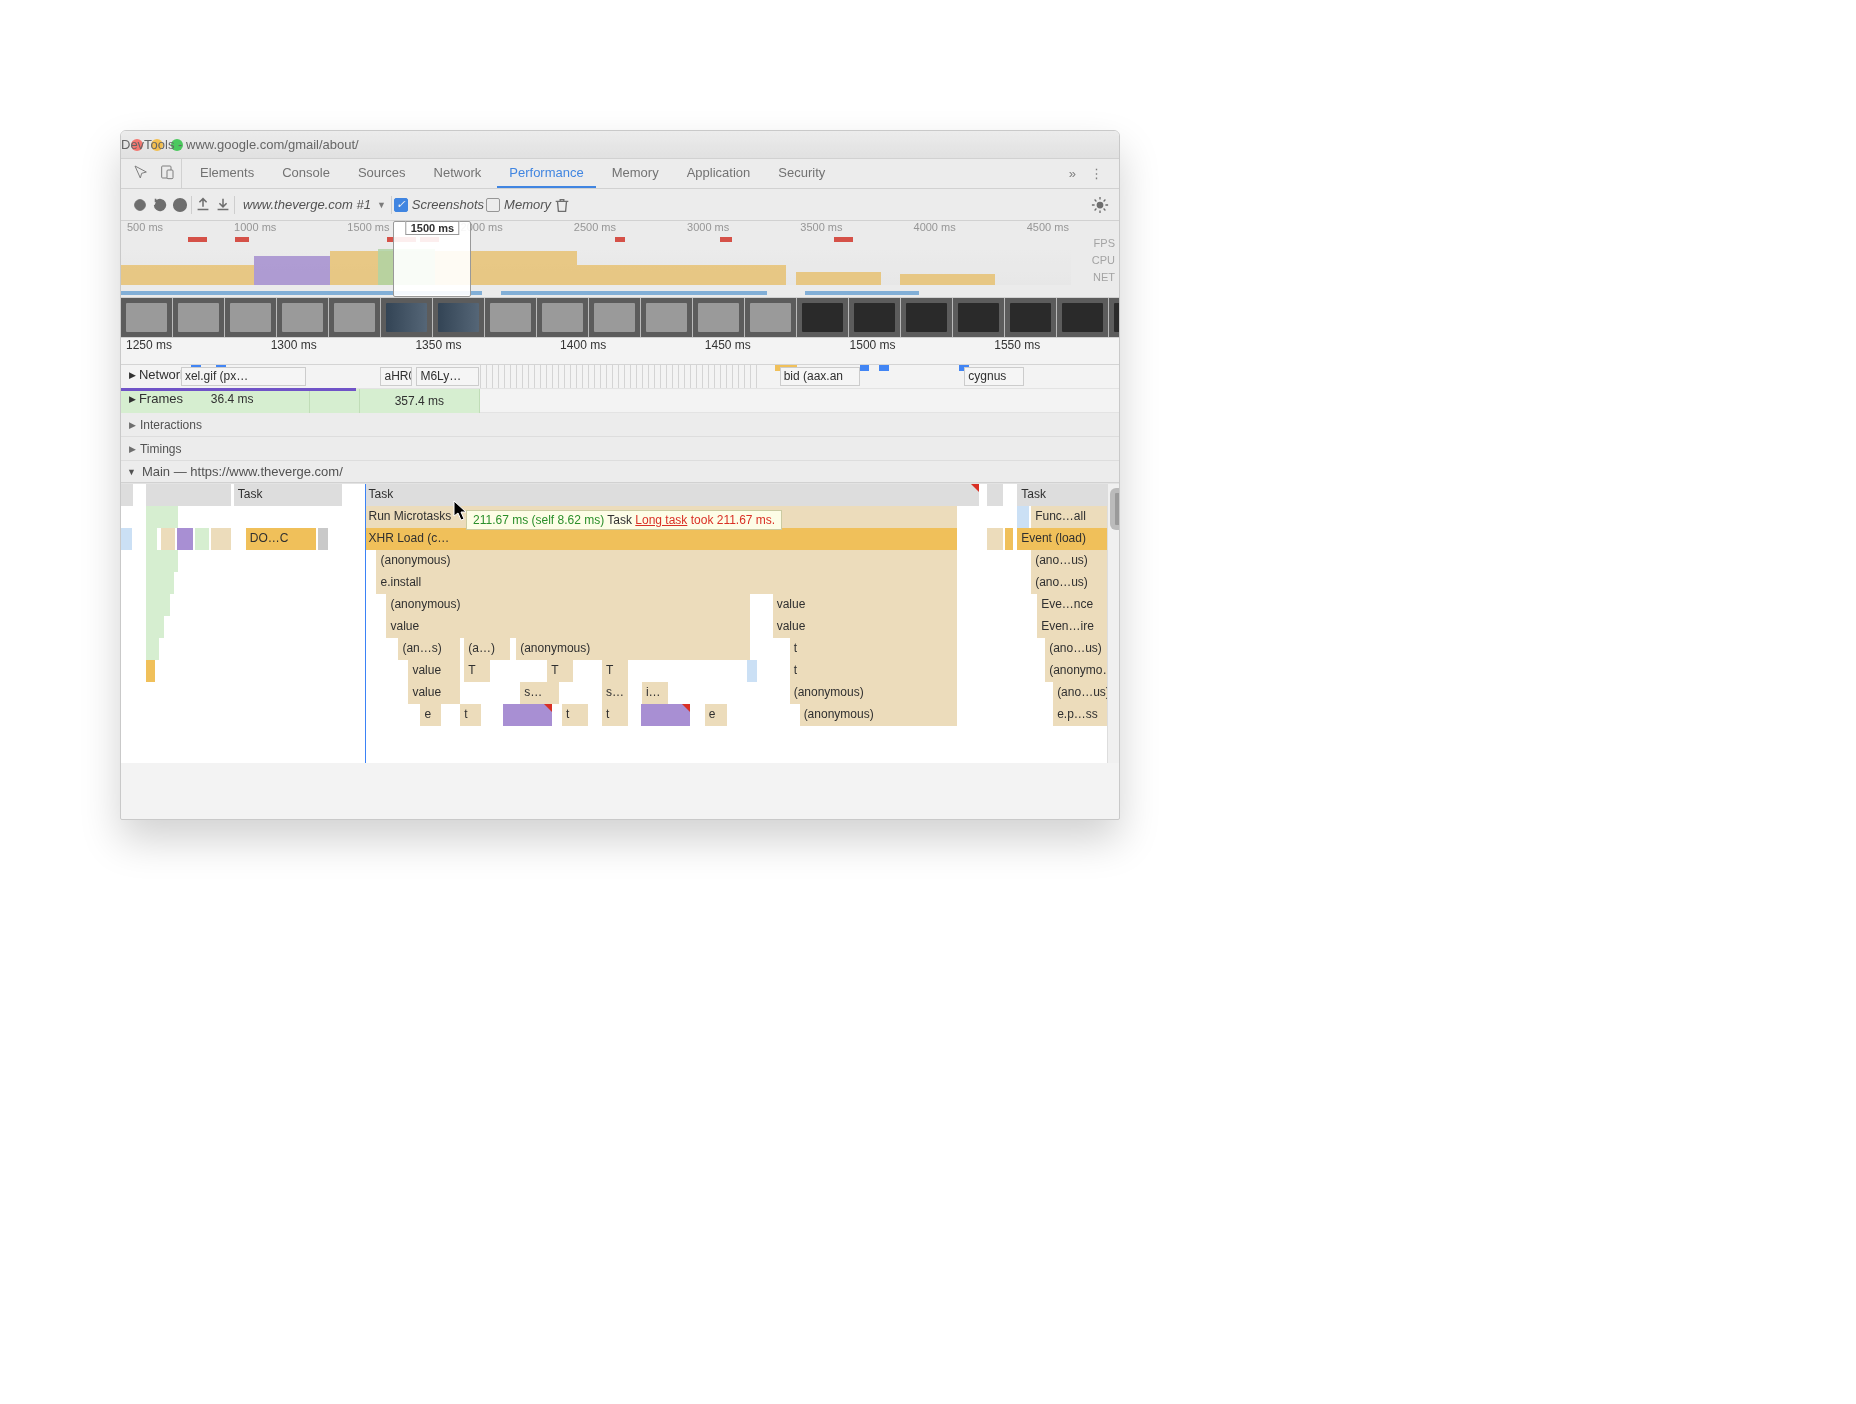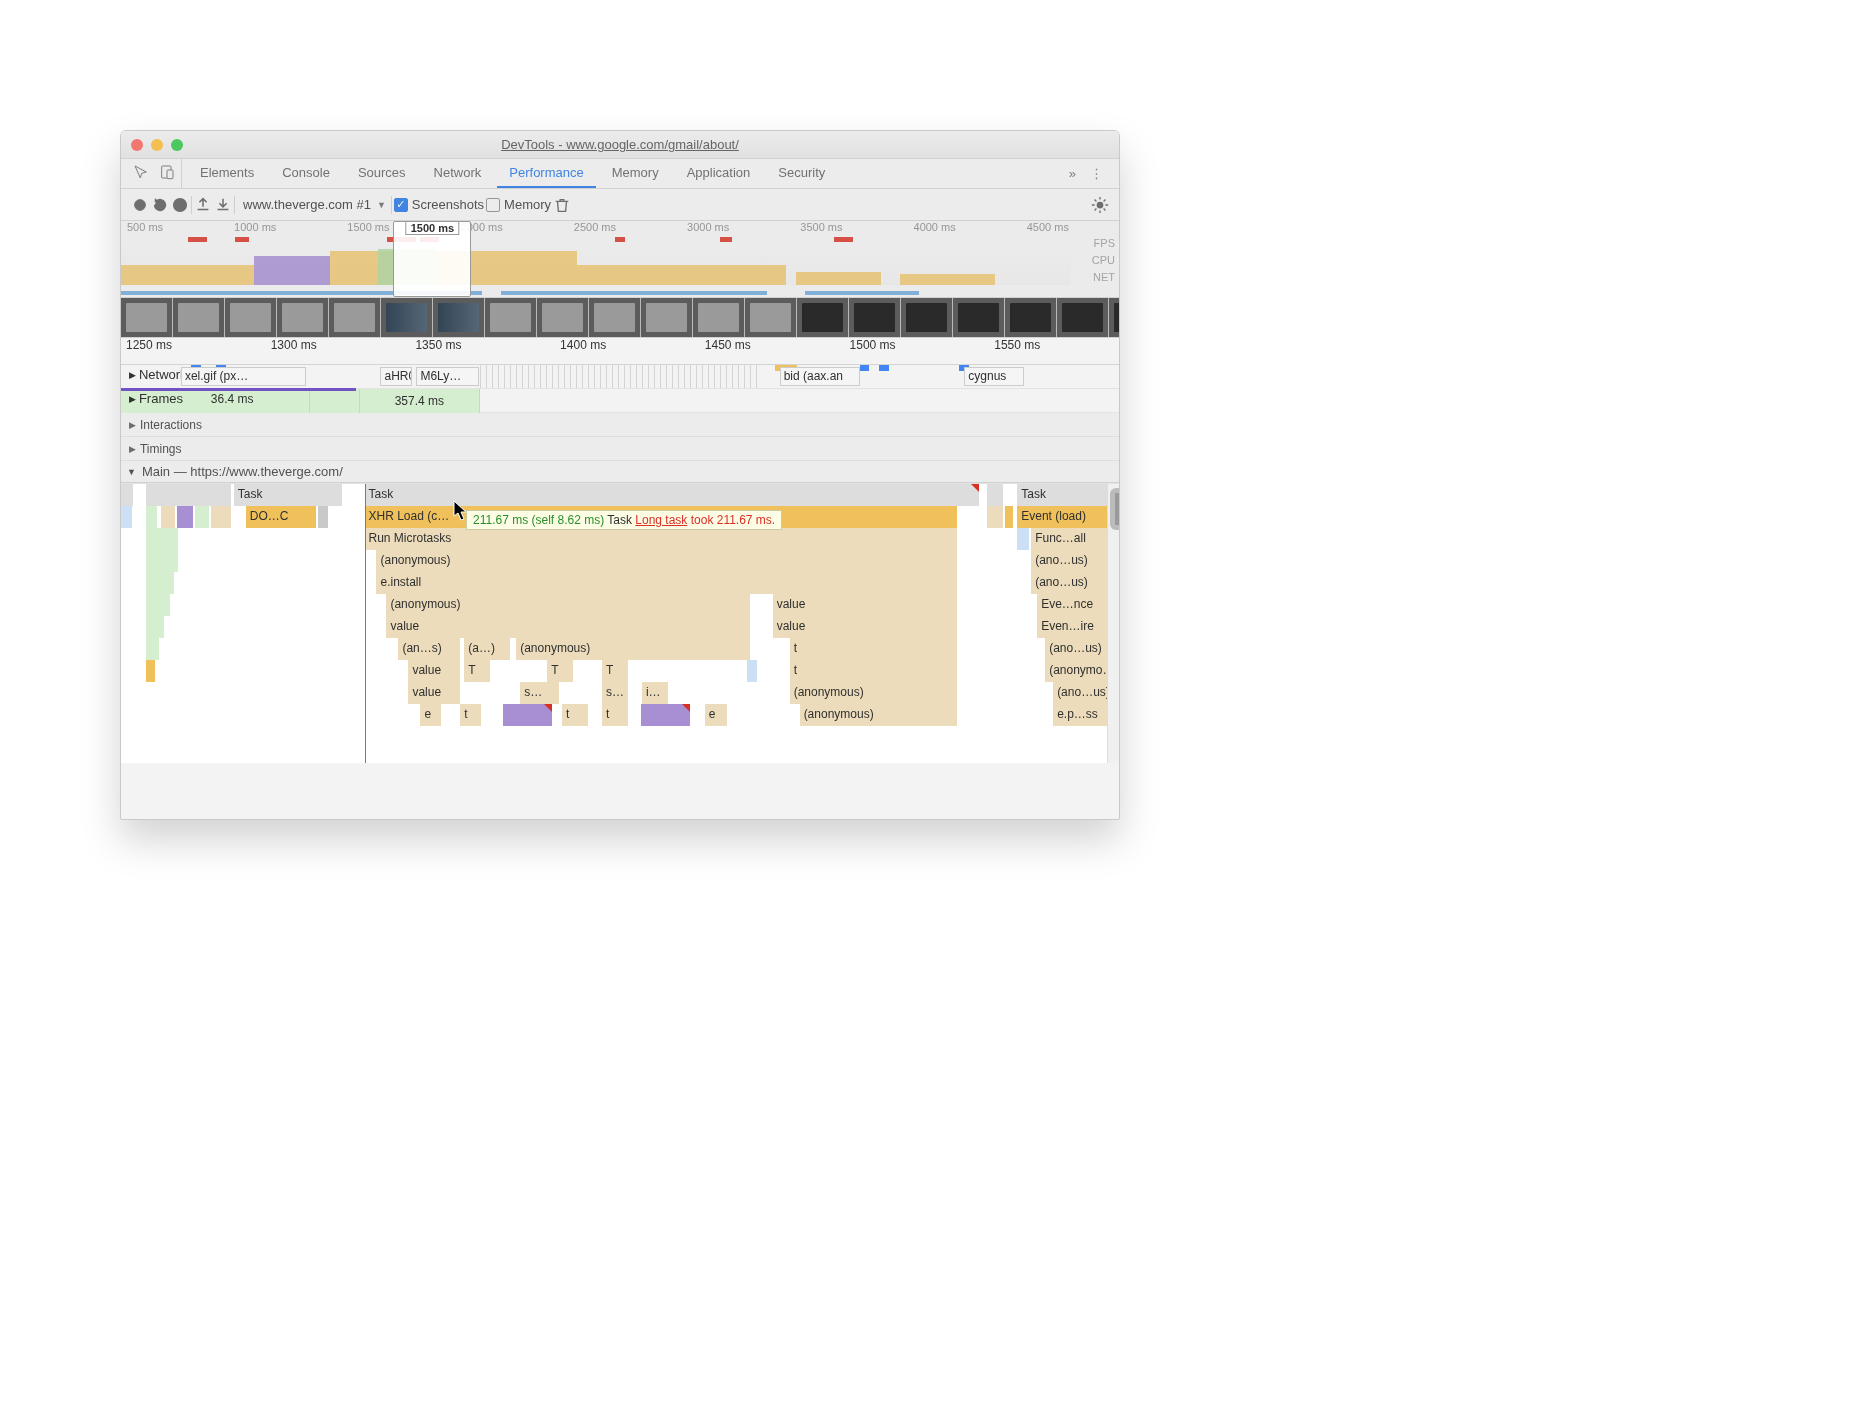--- a/index.html
+++ b/index.html
@@ -9,32 +9,32 @@
   position: absolute; left: 120px; top: 130px; width: 1000px; height: 690px;
   background: #fff; border: 1px solid #c9c9c9; border-radius: 6px 6px 2px 2px;
   box-shadow: 0 20px 40px rgba(0,0,0,0.18); overflow: hidden;
 }
 
 
 .titlebar { height: 28px; background: linear-gradient(#f6f6f6,#e8e8e8); border-bottom:1px solid #d4d4d4; display:flex; align-items:center; padding:0 10px; position:relative; }
 .traffic { display:flex; gap:8px; }
 .t-light { width:12px; height:12px; border-radius:50%; }
 .t-red{background:#ff5f57;} .t-yellow{background:#ffbd2e;} .t-green{background:#28c940;}
-.title { position:absolute; left:0; right:0; text-align:center; font-size:13px; color:#4a4a4a; pointer-events:none;text-decoration:underline; }
+.title { position:absolute; left:0; right:0; font-size:13px; color:#4a4a4a; pointer-events:none; }
 
 
 .tabs { height:30px; border-bottom:1px solid #d4d4d4; display:flex; align-items:stretch; padding:0 6px; gap:4px; background:#f6f6f6; }
 .tab-icons { display:flex; align-items:center; gap:10px; padding:0 6px; border-right:1px solid #d4d4d4; margin-right:2px;}
 .tab-icons svg { width:16px; height:16px; stroke:#6a6a6a; fill:none; }
 .tab { display:flex; align-items:center; padding:0 12px; font-size:13px; color:#5a5a5a; border-bottom:2px solid transparent; cursor:pointer;}
 .tab.active { color:#1a73e8; border-bottom:2px solid #1a73e8; }
 .tab-overflow { margin-left:auto; display:flex; align-items:center; padding:0 10px; gap:14px; color:#6a6a6a; }
 
 
-.toolbar { height:32px; border-bottom:1px solid #d4d4d4; display:flex; align-items:center; gap:2px; padding:0 10px; background:#f6f6f6;}
+.toolbar { height:32px; border-bottom:1px solid #d4d4d4; display:flex; align-items:center; gap:2px; padding:0 10px; background:#f6f6f6;font-style:italic;}
 .toolbar .ic { width:18px; height:18px; display:flex; align-items:center; justify-content:center; cursor:pointer; }
 .toolbar svg { stroke:#555; fill:#555;}
 .sep { width:1px; height:18px; background:#d0d0d0; }
 .profile-select { display:flex; align-items:center; border:none; background:transparent; color:#303030; gap:6px; padding:0 3px 0 6px;}
 .profile-select .chev { font-size:9px; color:#666; }
 .chk { display:flex; align-items:center; gap:4px; }
 .chk .box { width:14px; height:14px; border:1px solid #888; border-radius:2px; display:flex; align-items:center; justify-content:center; font-size:11px; color:#fff;}
 .chk .box.checked { background:#1a73e8; border-color:#1a73e8;}
 .toolbar .gear { margin-left:auto; }
 
@@ -339,43 +339,43 @@
   <div class="fl-row">
     <div class="fl task" style="left:0;width:1.2%"></div>
     <div class="fl task" style="left:2.5%;width:8.5%"></div>
     <div class="fl task" style="left:11.3%;width:10.8%">Task</div>
     <div class="fl task red-corner" style="left:24.4%;width:61.6%">Task</div>
     <div class="fl task" style="left:86.8%;width:1.6%"></div>
     <div class="fl task" style="left:89.8%;width:10.2%">Task</div>
   </div>
 
   <div class="fl-row">
+    <div class="fl green" style="left:2.5%;width:3.2%"></div>
+    <div class="fl tan" style="left:24.4%;width:59.4%">Run Microtasks</div>
+    <div class="fl blue" style="left:89.8%;width:1.2%"></div>
+    <div class="fl tan" style="left:91.2%;width:8.8%">Func…all</div>
+  </div>
+
+  <div class="fl-row">
     <div class="fl blue" style="left:0;width:1.1%"></div>
     <div class="fl green" style="left:2.5%;width:1.1%"></div>
     <div class="fl tan" style="left:4.0%;width:1.4%"></div>
     <div class="fl purple" style="left:5.6%;width:1.6%"></div>
     <div class="fl green" style="left:7.4%;width:1.4%"></div>
     <div class="fl tan" style="left:9%;width:2%"></div>
     <div class="fl yellow" style="left:12.5%;width:7%">DO…C</div>
     <div class="fl gray" style="left:19.7%;width:1%"></div>
     <div class="fl yellow" style="left:24.4%;width:59.4%">XHR Load (c…</div>
     <div class="fl tan" style="left:86.8%;width:1.6%"></div>
     <div class="fl yellow" style="left:88.6%;width:0.6%"></div>
     <div class="fl yellow" style="left:89.8%;width:10.2%">Event (load)</div>
   </div>
 
   <div class="fl-row">
     <div class="fl green" style="left:2.5%;width:3.2%"></div>
-    <div class="fl tan" style="left:24.4%;width:59.4%">Run Microtasks</div>
-    <div class="fl blue" style="left:89.8%;width:1.2%"></div>
-    <div class="fl tan" style="left:91.2%;width:8.8%">Func…all</div>
-  </div>
-
-  <div class="fl-row">
-    <div class="fl green" style="left:2.5%;width:3.2%"></div>
     <div class="fl tan" style="left:25.6%;width:58.2%">(anonymous)</div>
     <div class="fl tan" style="left:91.2%;width:8.8%">(ano…us)</div>
   </div>
 
   <div class="fl-row">
     <div class="fl green" style="left:2.5%;width:2.8%"></div>
     <div class="fl tan" style="left:25.6%;width:58.2%">e.install</div>
     <div class="fl tan" style="left:91.2%;width:8.8%">(ano…us)</div>
   </div>
 

